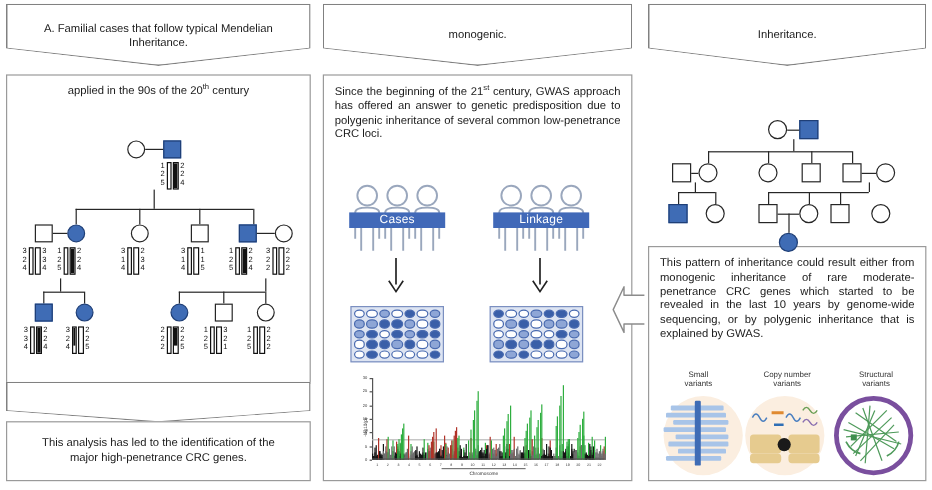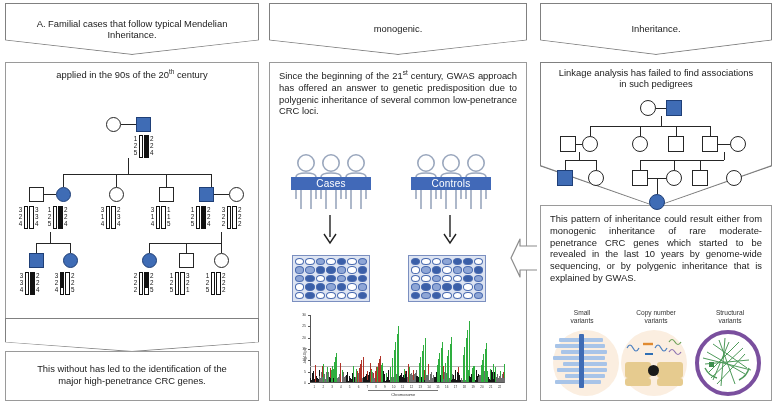--- a/index.html
+++ b/index.html
@@ -358,21 +358,21 @@
     </div>
   </div>
 
   <div class="pent" style="left:5px;top:318px;width:254px;height:34px;">
     <div class="pentborder"></div>
     <div class="pentfill"></div>
   </div>
 
   <div class="rbox" style="left:5px;top:351px;width:254px;height:50px;">
     <div class="btext center" style="font-size:9.4px;padding-top:11px;">
-      <div>This without has led to the identification of the</div>
+      <div>This analysis has led to the identification of the</div>
       <div>major high-penetrance CRC genes.</div>
     </div>
   </div>
 </div>
 
 <div class="panel" id="panelB">
 
   <div class="pent" style="left:4px;top:3px;width:258px;height:52px;font-size:9.4px;">
     <div class="pentborder"></div>
     <div class="pentfill"></div>
@@ -408,21 +408,21 @@
         <g fill="none" stroke="#9aa7bd" stroke-width="1.6">
           <circle cx="16" cy="12" r="8.2"></circle>
           <path d="M6 26 q0 -4 10 -4 q10 0 10 4 l0 22 M6 26 l0 22 M11 34 l0 24 M21 34 l0 24"></path>
           <circle cx="41" cy="12" r="8.2"></circle>
           <path d="M31 26 q0 -4 10 -4 q10 0 10 4 l0 22 M31 26 l0 22 M36 34 l0 24 M46 34 l0 24"></path>
           <circle cx="66" cy="12" r="8.2"></circle>
           <path d="M56 26 q0 -4 10 -4 q10 0 10 4 l0 22 M56 26 l0 22 M61 34 l0 24 M71 34 l0 24"></path>
         </g>
       </svg>
       <div class="banner" style="left:1px;top:26px;width:80px;height:13px;">
-        <span>Controls</span>
+        <span>Linkage</span>
       </div>
     </div>
 
     <div class="arrowdown" style="left:52px;top:152px;">
       <svg width="16" height="30" viewBox="0 0 16 30">
           <path d="M8 0 L8 22 M2 19 L8 28 L14 19" stroke="#222" stroke-width="1.4" fill="none"></path>
         </svg>
     </div>
     <div class="arrowdown" style="left:172px;top:152px;">
       <svg width="16" height="30" viewBox="0 0 16 30">
@@ -1172,28 +1172,20 @@
 <div class="panel" id="panelC">
 
   <div class="pent" style="left:5px;top:3px;width:232px;height:52px;font-size:9.4px;">
     <div class="pentborder"></div>
     <div class="pentfill"></div>
     <div class="ptext">
       <div>Inheritance.</div>
     </div>
   </div>
 
-  <div class="pent" style="left:5px;top:62px;width:232px;height:145px;">
-    <div class="pentborder"></div>
-    <div class="pentfill"></div>
-    <div class="ptext" style="position:absolute;top:5px;left:0;font-size:9.4px;">
-      <div>Linkage analysis has failed to find associations</div>
-      <div>in such pedigrees</div>
-    </div>
-  </div>
 
   <div class="ped" style="left:5px;top:62px;width:232px;height:160px;z-index:5;">
 
     <div class="ci" style="left:100px;top:38px;width:16px;height:16px;"></div>
     <div class="sq aff" style="left:126px;top:38px;width:16px;height:16px;"></div>
     <div class="ln lnh" style="left:116px;top:46px;width:10px;"></div>
 
     <div class="ln lnv" style="left:121px;top:54px;height:10px;"></div>
     <div class="ln lnh" style="left:50px;top:64px;width:120px;"></div>
     <div class="ln lnv" style="left:50px;top:64px;height:10px;"></div>

